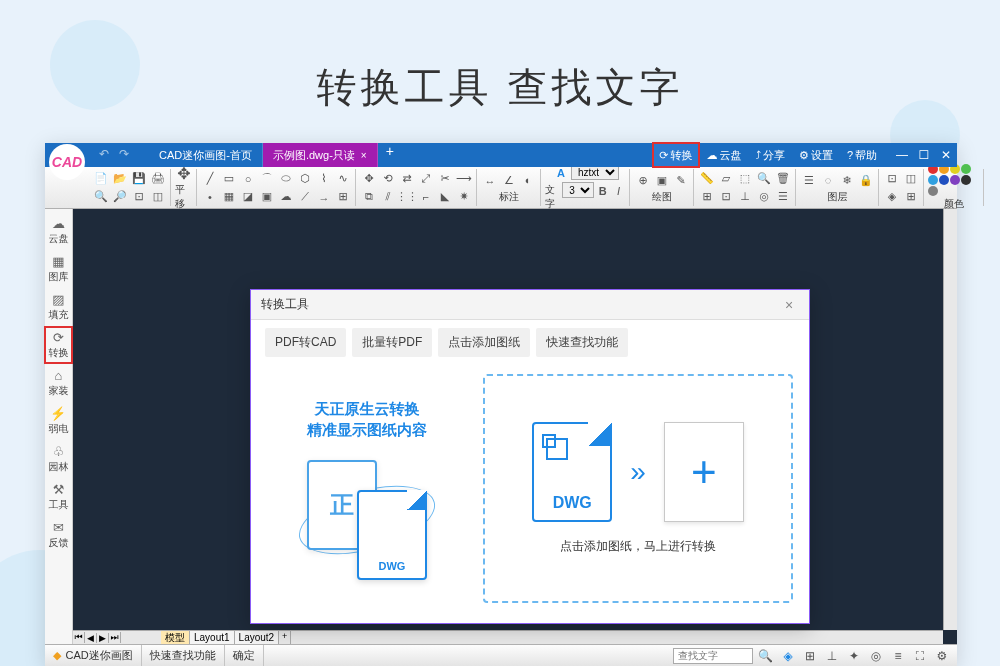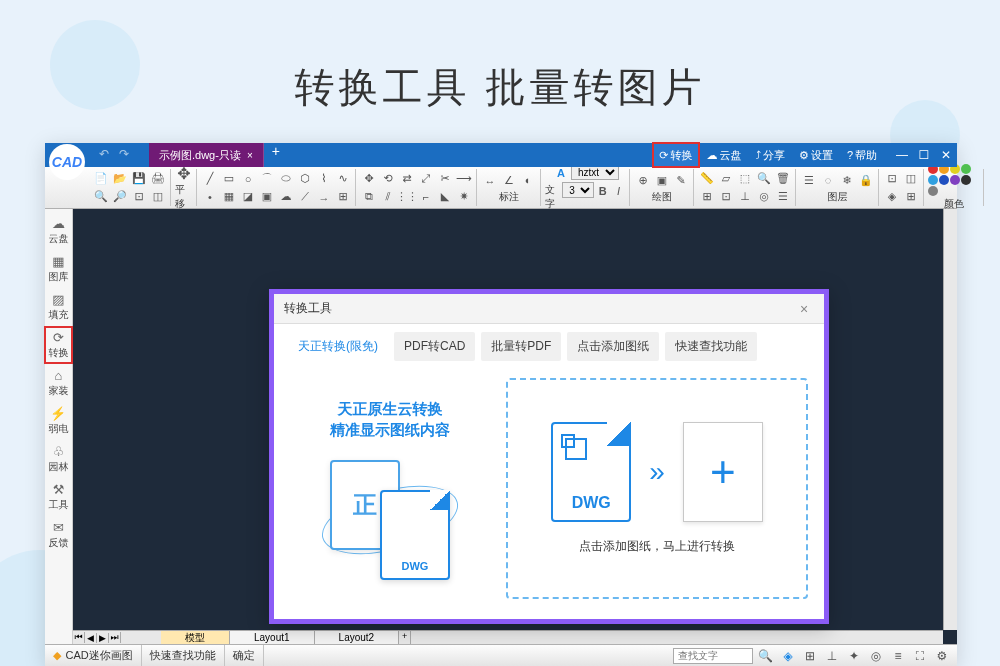--- a/index.html
+++ b/index.html
@@ -6,26 +6,26 @@
 body { background: #e8f2fb; width: 1000px; height: 666px; overflow: hidden; position: relative; }
 .hero-title { text-align: center; font-size: 40px; color: #333; padding: 60px 0 40px; letter-spacing: 4px; font-weight: 400; }
 .circle-deco { position: absolute; border-radius: 50%; background: #d8ecf9; z-index: 0; }
 .circle-1 { width: 90px; height: 90px; top: 20px; left: 50px; }
 .circle-2 { width: 140px; height: 140px; top: 550px; left: -30px; }
 .circle-3 { width: 70px; height: 70px; top: 100px; right: 40px; }
 
 .app-window { position: absolute; top: 143px; left: 45px; width: 912px; height: 523px; background: #fff; box-shadow: 0 4px 20px rgba(0,0,0,0.15); display: flex; flex-direction: column; z-index: 2; }
 
 .titlebar { height: 24px; background: #1b6dc1; display: flex; align-items: center; color: #fff; font-size: 11px; position: relative; }
-.app-logo { width: 36px; height: 36px; background: #fff; border-radius: 50%; margin: 2px 6px -12px 4px; display: flex; align-items: center; justify-content: center; color: #3b82f6; font-size: 14px; font-weight: bold; z-index: 3; font-style: italic; }
+.app-logo { width: 36px; height: 36px; background: #fff; border-radius: 50%; margin: 2px 6px -12px 4px; display: flex; align-items: center; justify-content: center; color: #ec4899; font-size: 14px; font-weight: bold; z-index: 3; font-style: italic; }
 .nav-arrows { display: flex; gap: 4px; margin-left: 8px; }
 .nav-arrow { width: 16px; height: 16px; color: #a8c9e8; font-size: 12px; cursor: pointer; }
 .tabs { display: flex; height: 100%; margin-left: 14px; }
 .tab { padding: 0 10px; display: flex; align-items: center; height: 100%; border-right: 1px solid rgba(255,255,255,0.2); font-size: 11px; cursor: pointer; }
-.tab.active { background: #701a75; }
+.tab.active { background: #a21caf; }
 .tab-close { margin-left: 6px; font-size: 10px; }
 .tab-add { padding: 0 8px; font-size: 14px; cursor: pointer; }
 .title-right { position: absolute; right: 0; display: flex; align-items: center; gap: 2px; height: 100%; }
 .title-btn { padding: 0 6px; font-size: 11px; cursor: pointer; display: flex; align-items: center; gap: 2px; height: 100%; }
 .title-btn.highlighted { outline: 2px solid #e03030; outline-offset: -1px; background: #2a7ad0; }
 .win-controls { display: flex; margin-left: 6px; }
 .win-btn { width: 22px; text-align: center; cursor: pointer; font-size: 12px; }
 
 .ribbon { height: 42px; background: linear-gradient(#fdfdfd, #e8e8e8); border-bottom: 1px solid #b0b0b0; display: flex; align-items: center; padding: 2px 4px 2px 44px; gap: 1px; }
 .ribbon-group { display: flex; flex-direction: column; align-items: center; padding: 0 3px; border-right: 1px solid #c4c4c4; height: 100%; justify-content: center; }
@@ -39,33 +39,33 @@
 .main-area { flex: 1; display: flex; min-height: 0; }
 .sidebar-left { width: 28px; background: #f6f6f6; border-right: 1px solid #ccc; display: flex; flex-direction: column; align-items: center; padding-top: 4px; gap: 2px; }
 .side-item { width: 100%; padding: 3px 0; text-align: center; font-size: 10px; color: #444; cursor: pointer; display: flex; flex-direction: column; align-items: center; gap: 1px; }
 .side-item.highlighted { outline: 2px solid #e03030; outline-offset: -1px; }
 .side-icon { font-size: 13px; color: #666; }
 
 .canvas-area { flex: 1; background: #1e2a3a; position: relative; overflow: hidden; }
 .scroll-v { position: absolute; right: 0; top: 0; bottom: 14px; width: 14px; background: #e8e8e8; border-left: 1px solid #aaa; }
 .scroll-h { position: absolute; left: 0; right: 14px; bottom: 0; height: 14px; background: #e8e8e8; border-top: 1px solid #aaa; display: flex; align-items: center; }
 .layout-tabs { display: flex; height: 100%; font-size: 10px; margin-left: 40px; }
-.layout-tab { padding: 0 24px; border-right: 1px solid #aaa; display: flex; align-items: center; cursor: pointer; background: #f4f4f4; }
+.layout-tab { padding: 0 4px; border-right: 1px solid #aaa; display: flex; align-items: center; cursor: pointer; background: #f4f4f4; }
 .layout-tab.active { background: #ffe8b0; }
 .scroll-btn { width: 12px; text-align: center; font-size: 9px; border-right: 1px solid #aaa; cursor: pointer; }
 
 .statusbar { height: 22px; background: linear-gradient(#fdfdfd, #e4e4e4); border-top: 1px solid #b0b0b0; display: flex; align-items: center; font-size: 11px; color: #333; }
 .status-item { padding: 0 8px; border-right: 1px solid #c4c4c4; height: 100%; display: flex; align-items: center; cursor: pointer; }
 .status-input { flex: 0 0 200px; padding: 0 6px; height: 100%; display: flex; align-items: center; color: #888; }
 .status-right { margin-left: auto; display: flex; align-items: center; gap: 4px; padding-right: 6px; }
 .status-icon { width: 18px; height: 18px; display: flex; align-items: center; justify-content: center; color: #555; cursor: pointer; font-size: 12px; }
 .search-box { width: 80px; height: 16px; border: 1px solid #aaa; font-size: 10px; padding: 4px 4px; }
 
 
-.modal { position: absolute; top: 80px; left: 196px; width: 560px; height: 335px; background: #fff; border: 5px solid #8b5cf6; box-shadow: 0 4px 20px rgba(0,0,0,0.25); z-index: 10; display: flex; flex-direction: column; }
+.modal { position: absolute; top: 80px; left: 177px; width: 560px; height: 335px; background: #fff; border: 1px solid #8b5cf6; box-shadow: 0 4px 20px rgba(0,0,0,0.25); z-index: 10; display: flex; flex-direction: column; }
 .modal-header { height: 30px; background: #f4f4f4; border-bottom: 1px solid #ddd; display: flex; align-items: center; padding: 0 10px; font-size: 12px; color: #333; }
 .modal-close { margin-left: auto; font-size: 14px; color: #888; cursor: pointer; width: 20px; text-align: center; }
 .modal-tabs { height: 44px; display: flex; align-items: center; gap: 6px; padding: 0 14px; font-size: 12px; }
 .modal-tab { padding: 6px 10px; color: #404040; cursor: pointer; background: #f0f0f0; border-radius: 2px; }
 .modal-tab.active { color: #1e88e5; background: transparent; }
 .modal-body { flex: 1; display: flex; padding: 10px 16px 20px; gap: 16px; }
 .promo-box { flex: 0 0 200px; display: flex; flex-direction: column; align-items: center; justify-content: center; }
 .promo-title { font-size: 15px; font-weight: bold; color: #1e88e5; text-align: center; line-height: 1.4; margin-bottom: 20px; }
 .promo-graphic { position: relative; width: 140px; height: 120px; }
 .doc-icon-back { position: absolute; top: 0; left: 10px; width: 70px; height: 90px; background: #fff; border: 2px solid #4aa3e8; border-radius: 4px; display: flex; align-items: center; justify-content: center; box-shadow: 0 2px 6px rgba(0,0,0,0.1); }
@@ -85,31 +85,34 @@
 .drop-row { display: flex; align-items: center; gap: 18px; }
 .drop-text { font-size: 12px; color: #333; }
 </style>
 </head>
 <body>
 
 <div class="circle-deco circle-1"></div>
 <div class="circle-deco circle-2"></div>
 <div class="circle-deco circle-3"></div>
 
-<div class="hero-title">转换工具 批量转图片</div>
+<div class="hero-title">转换工具 查找文字</div>
 
 <div class="app-window">
 
   <div class="titlebar">
     <div class="app-logo">CAD</div>
     <div class="nav-arrows">
       <span class="nav-arrow">↶</span>
       <span class="nav-arrow">↷</span>
     </div>
     <div class="tabs">
+      <div class="tab">
+          <span>CAD迷你画图-首页</span>
+        </div>
       <div class="tab active">
         <span>示例图.dwg-只读</span>
         <span class="tab-close">×</span>
       </div>
       <div class="tab-add">+</div>
     </div>
     <div class="title-right">
       <div class="title-btn highlighted">
           <span>⟳</span>
           <span>转换</span>
@@ -320,21 +323,20 @@
         </div>
       </div>
     <div class="canvas-area">
 
       <div class="modal">
         <div class="modal-header">
           <span>转换工具</span>
           <span class="modal-close">×</span>
         </div>
         <div class="modal-tabs" id="modal-tabs">
-            <div class="modal-tab active">天正转换(限免)</div>
             <div class="modal-tab">PDF转CAD</div>
             <div class="modal-tab">批量转PDF</div>
             <div class="modal-tab">点击添加图纸</div>
             <div class="modal-tab">快速查找功能</div>
           </div>
         <div class="modal-body">
           <div class="promo-box">
             <div class="promo-title">
               <span>天正原生云转换</span><br>
               <span>精准显示图纸内容</span>

